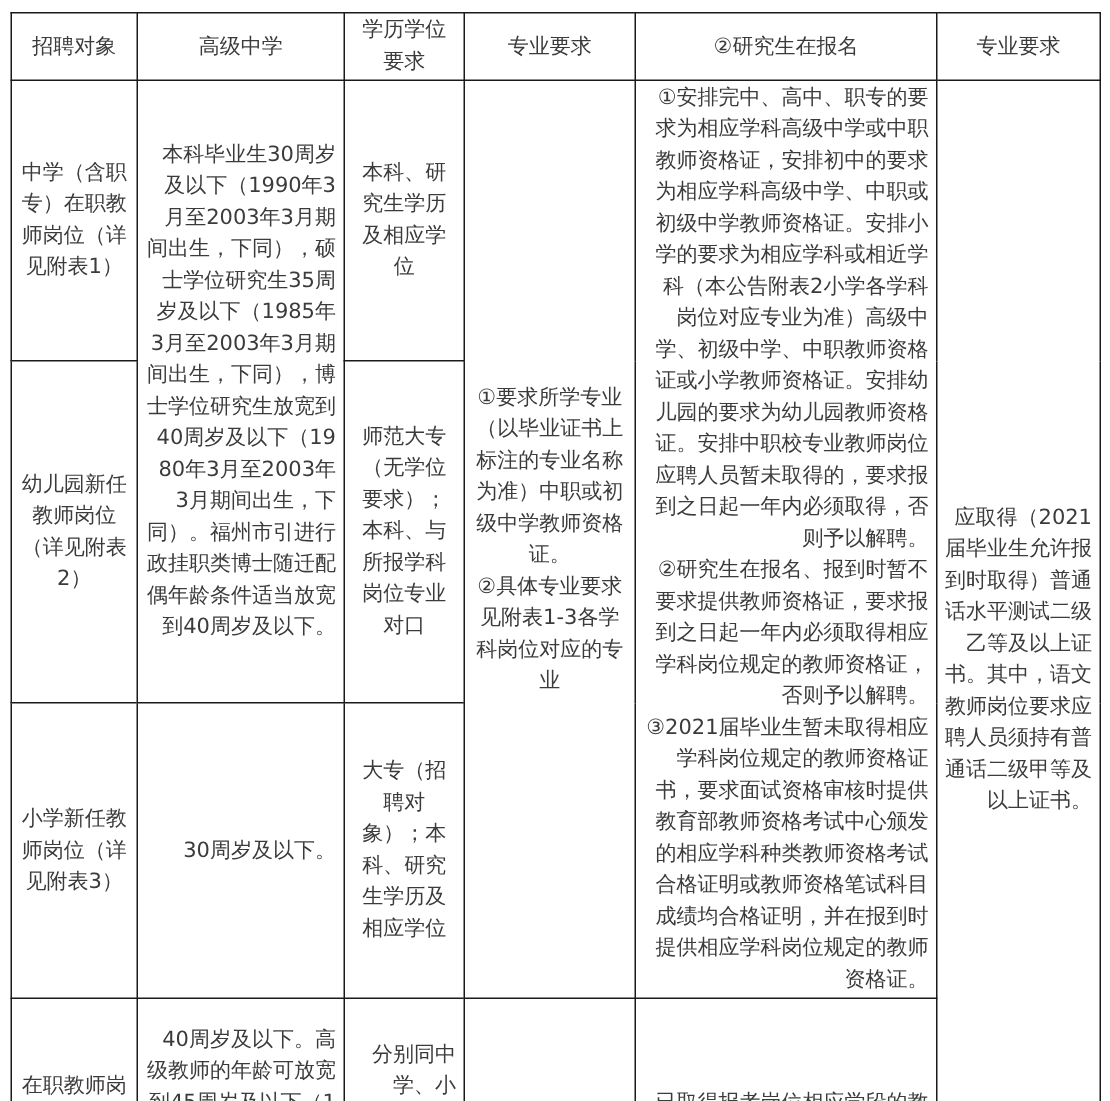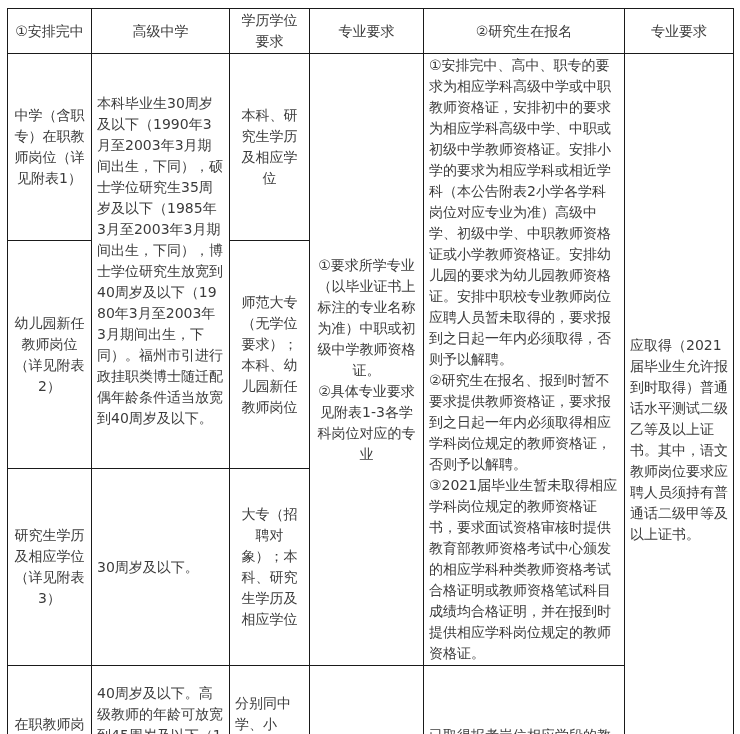--- a/index.html
+++ b/index.html
@@ -27,61 +27,61 @@
     border: 1px solid #1a1a1a;
     padding: 1px 5px;
     vertical-align: middle;
     font-weight: normal;
     word-break: break-all;
     overflow-wrap: break-word;
     white-space: pre-line;
     box-sizing: border-box;
   }
   .al-c { text-align: center; }
-  .al-l { text-align: left; }
+  .al-l { text-align: right; }
 </style>
 </head>
 <body>
 
 <div class="doc-wrap">
   <table class="req-table">
     <colgroup>
       <col style="width:84px">
       <col style="width:138px">
       <col style="width:80px">
       <col style="width:114px">
       <col style="width:201px">
       <col style="width:109px">
     </colgroup>
     <tbody>
       <tr style="height:35px">
-        <th class="al-c">①安排完中</th>
+        <th class="al-c">招聘对象</th>
         <th class="al-c">高级中学</th>
         <th class="al-c">学历学位要求</th>
         <th class="al-c">专业要求</th>
         <th class="al-c">②研究生在报名</th>
         <th class="al-c">专业要求</th>
       </tr>
       <tr style="height:160px">
         <td class="al-c">中学（含职专）在职教师岗位（详见附表1）</td>
         <td class="al-l" rowspan="2">本科毕业生30周岁及以下（1990年3月至2003年3月期间出生，下同），硕士学位研究生35周岁及以下（1985年3月至2003年3月期间出生，下同），博士学位研究生放宽到40周岁及以下（1980年3月至2003年3月期间出生，下同）。福州市引进行政挂职类博士随迁配偶年龄条件适当放宽到40周岁及以下。</td>
         <td class="al-c">本科、研究生学历及相应学位</td>
         <td class="al-c" rowspan="3">①要求所学专业（以毕业证书上标注的专业名称为准）中职或初级中学教师资格证。
 ②具体专业要求见附表1-3各学科岗位对应的专业</td>
         <td class="al-l" rowspan="3">①安排完中、高中、职专的要求为相应学科高级中学或中职教师资格证，安排初中的要求为相应学科高级中学、中职或初级中学教师资格证。安排小学的要求为相应学科或相近学科（本公告附表2小学各学科岗位对应专业为准）高级中学、初级中学、中职教师资格证或小学教师资格证。安排幼儿园的要求为幼儿园教师资格证。安排中职校专业教师岗位应聘人员暂未取得的，要求报到之日起一年内必须取得，否则予以解聘。
 ②研究生在报名、报到时暂不要求提供教师资格证，要求报到之日起一年内必须取得相应学科岗位规定的教师资格证，否则予以解聘。
 ③2021届毕业生暂未取得相应学科岗位规定的教师资格证书，要求面试资格审核时提供教育部教师资格考试中心颁发的相应学科种类教师资格考试合格证明或教师资格笔试科目成绩均合格证明，并在报到时提供相应学科岗位规定的教师资格证。</td>
         <td class="al-l" rowspan="4">应取得（2021届毕业生允许报到时取得）普通话水平测试二级乙等及以上证书。其中，语文教师岗位要求应聘人员须持有普通话二级甲等及以上证书。</td>
       </tr>
       <tr style="height:195px">
         <td class="al-c">幼儿园新任教师岗位（详见附表2）</td>
-        <td class="al-c">师范大专（无学位要求）；本科、幼儿园新任教师岗位</td>
+        <td class="al-c">师范大专（无学位要求）；本科、与所报学科岗位专业对口</td>
       </tr>
       <tr style="height:168px">
-        <td class="al-c">研究生学历及相应学位（详见附表3）</td>
+        <td class="al-c">小学新任教师岗位（详见附表3）</td>
         <td class="al-l">30周岁及以下。</td>
         <td class="al-c">大专（招聘对象）；本科、研究生学历及相应学位</td>
       </tr>
       <tr style="height:160px">
         <td class="al-c">在职教师岗位（详见附表4）</td>
         <td class="al-l">40周岁及以下。高级教师的年龄可放宽到45周岁及以下（1975年3月至2003年3月期间出生，下同）。</td>
         <td class="al-l">分别同中学、小学、幼儿园新任教师岗位</td>
         <td class="al-c"></td>
         <td class="al-l">已取得报考岗位相应学段的教师资格证。</td>
       </tr>

